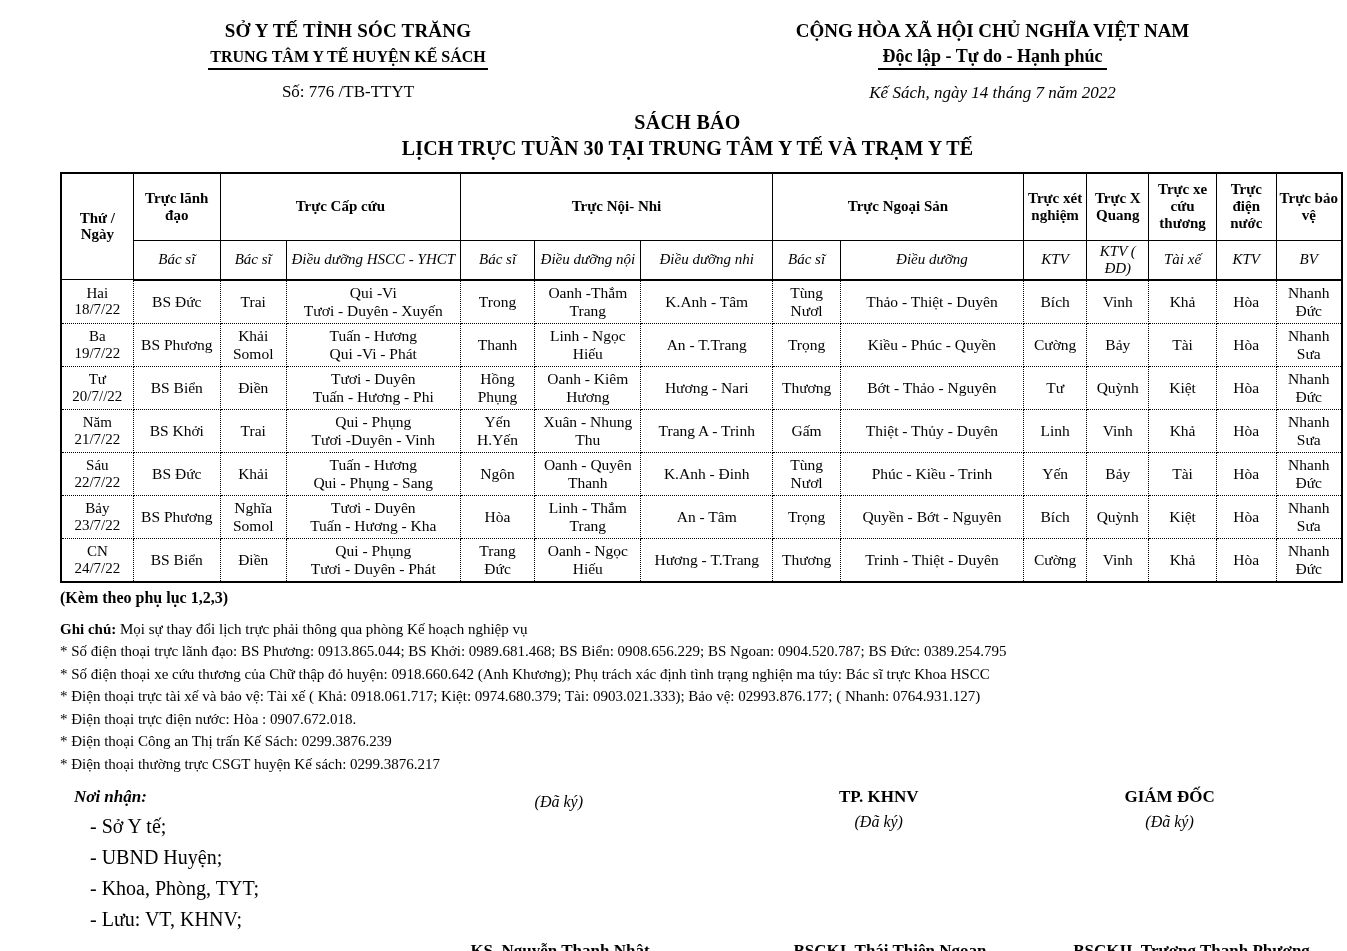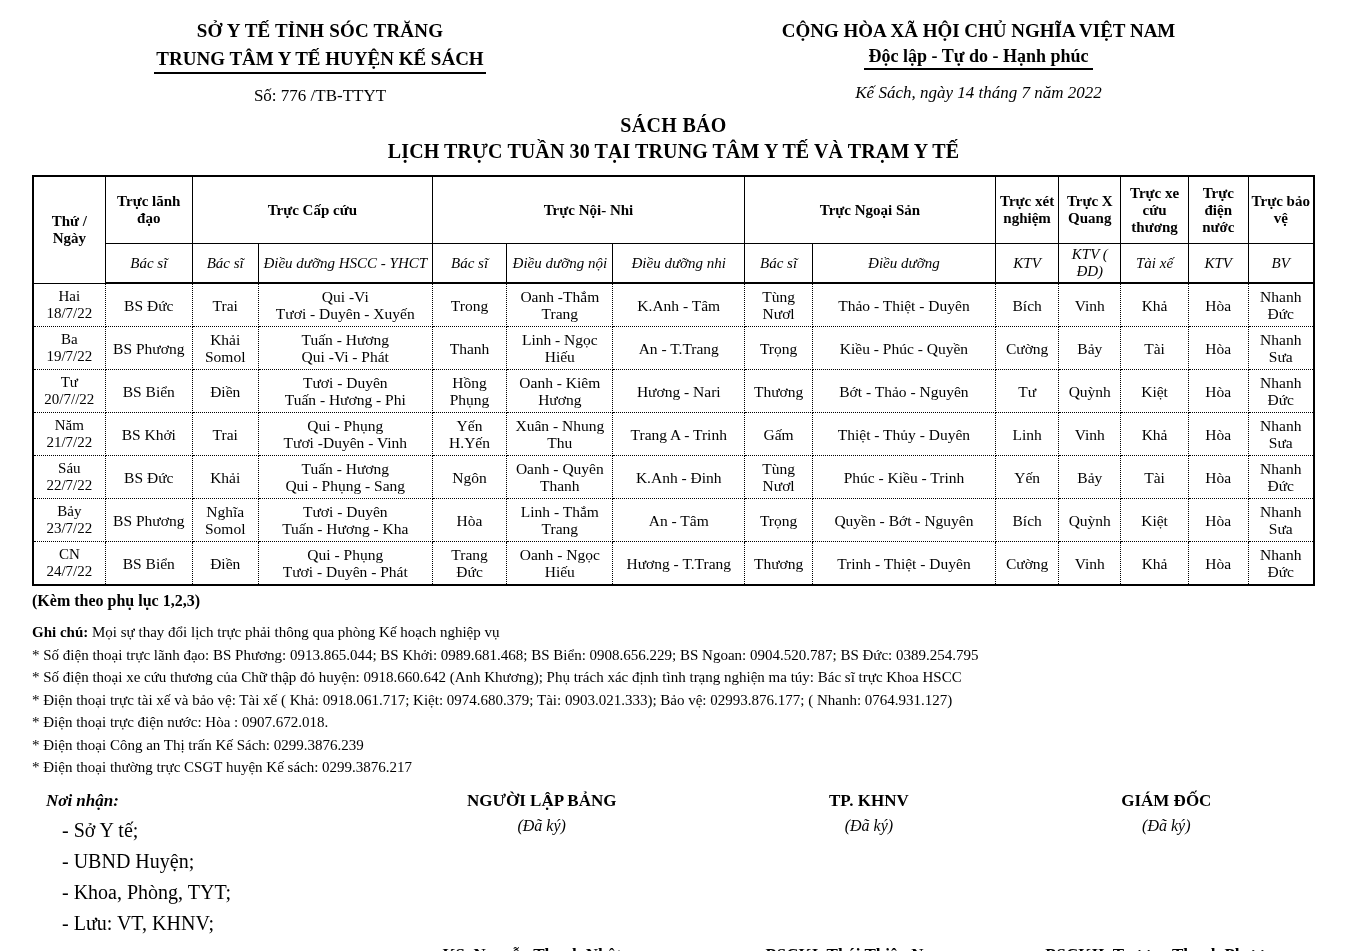--- a/index.html
+++ b/index.html
@@ -13,20 +13,21 @@
     font-family: "Liberation Serif", "DejaVu Serif", serif;
     color: #000000;
     font-size: 15px;
     overflow: hidden;
   }
   .page {
     position: relative;
     width: 1347px;
     height: 934px;
     box-sizing: border-box;
+    padding-left: 28px;
   }
 
   
   .header {
     display: flex;
     padding: 18px 0 0 0;
   }
   .hdr-left {
     width: 640px;
     text-align: center;
@@ -37,21 +38,21 @@
     padding-right: 30px;
   }
   .org1 {
     font-weight: bold;
     font-size: 19px;
     letter-spacing: .2px;
     line-height: 1.35;
   }
   .org2 {
     font-weight: bold;
-    font-size: 19px;
+    font-size: 16px;
     line-height: 1.35;
     display: inline-block;
     border-bottom: 2px solid #000;
     padding: 0 2px 1px 2px;
   }
   .org2-wrap { margin-top: 2px; }
   .so-hieu {
     font-size: 17px;
     margin-top: 12px;
   }
@@ -524,21 +525,20 @@
   <div class="sign-area">
     <div class="sign-grid">
       <div class="sg-recv">
         <div class="recv-title">Nơi nhận:</div>
         <div class="recv-item">- Sở Y tế;</div>
         <div class="recv-item">- UBND Huyện;</div>
         <div class="recv-item">- Khoa, Phòng, TYT;</div>
         <div class="recv-item">- Lưu: VT, KHNV;</div>
       </div>
       <div class="sg-col sg-1">
-        <div class="sg-head">NGƯỜI LẬP BẢNG</div>
         <div class="sg-daky">(Đã ký)</div>
       </div>
       <div class="sg-col sg-2">
         <div class="sg-head">TP. KHNV</div>
         <div class="sg-daky">(Đã ký)</div>
       </div>
       <div class="sg-col sg-3">
         <div class="sg-head">GIÁM ĐỐC</div>
         <div class="sg-daky">(Đã ký)</div>
       </div>

